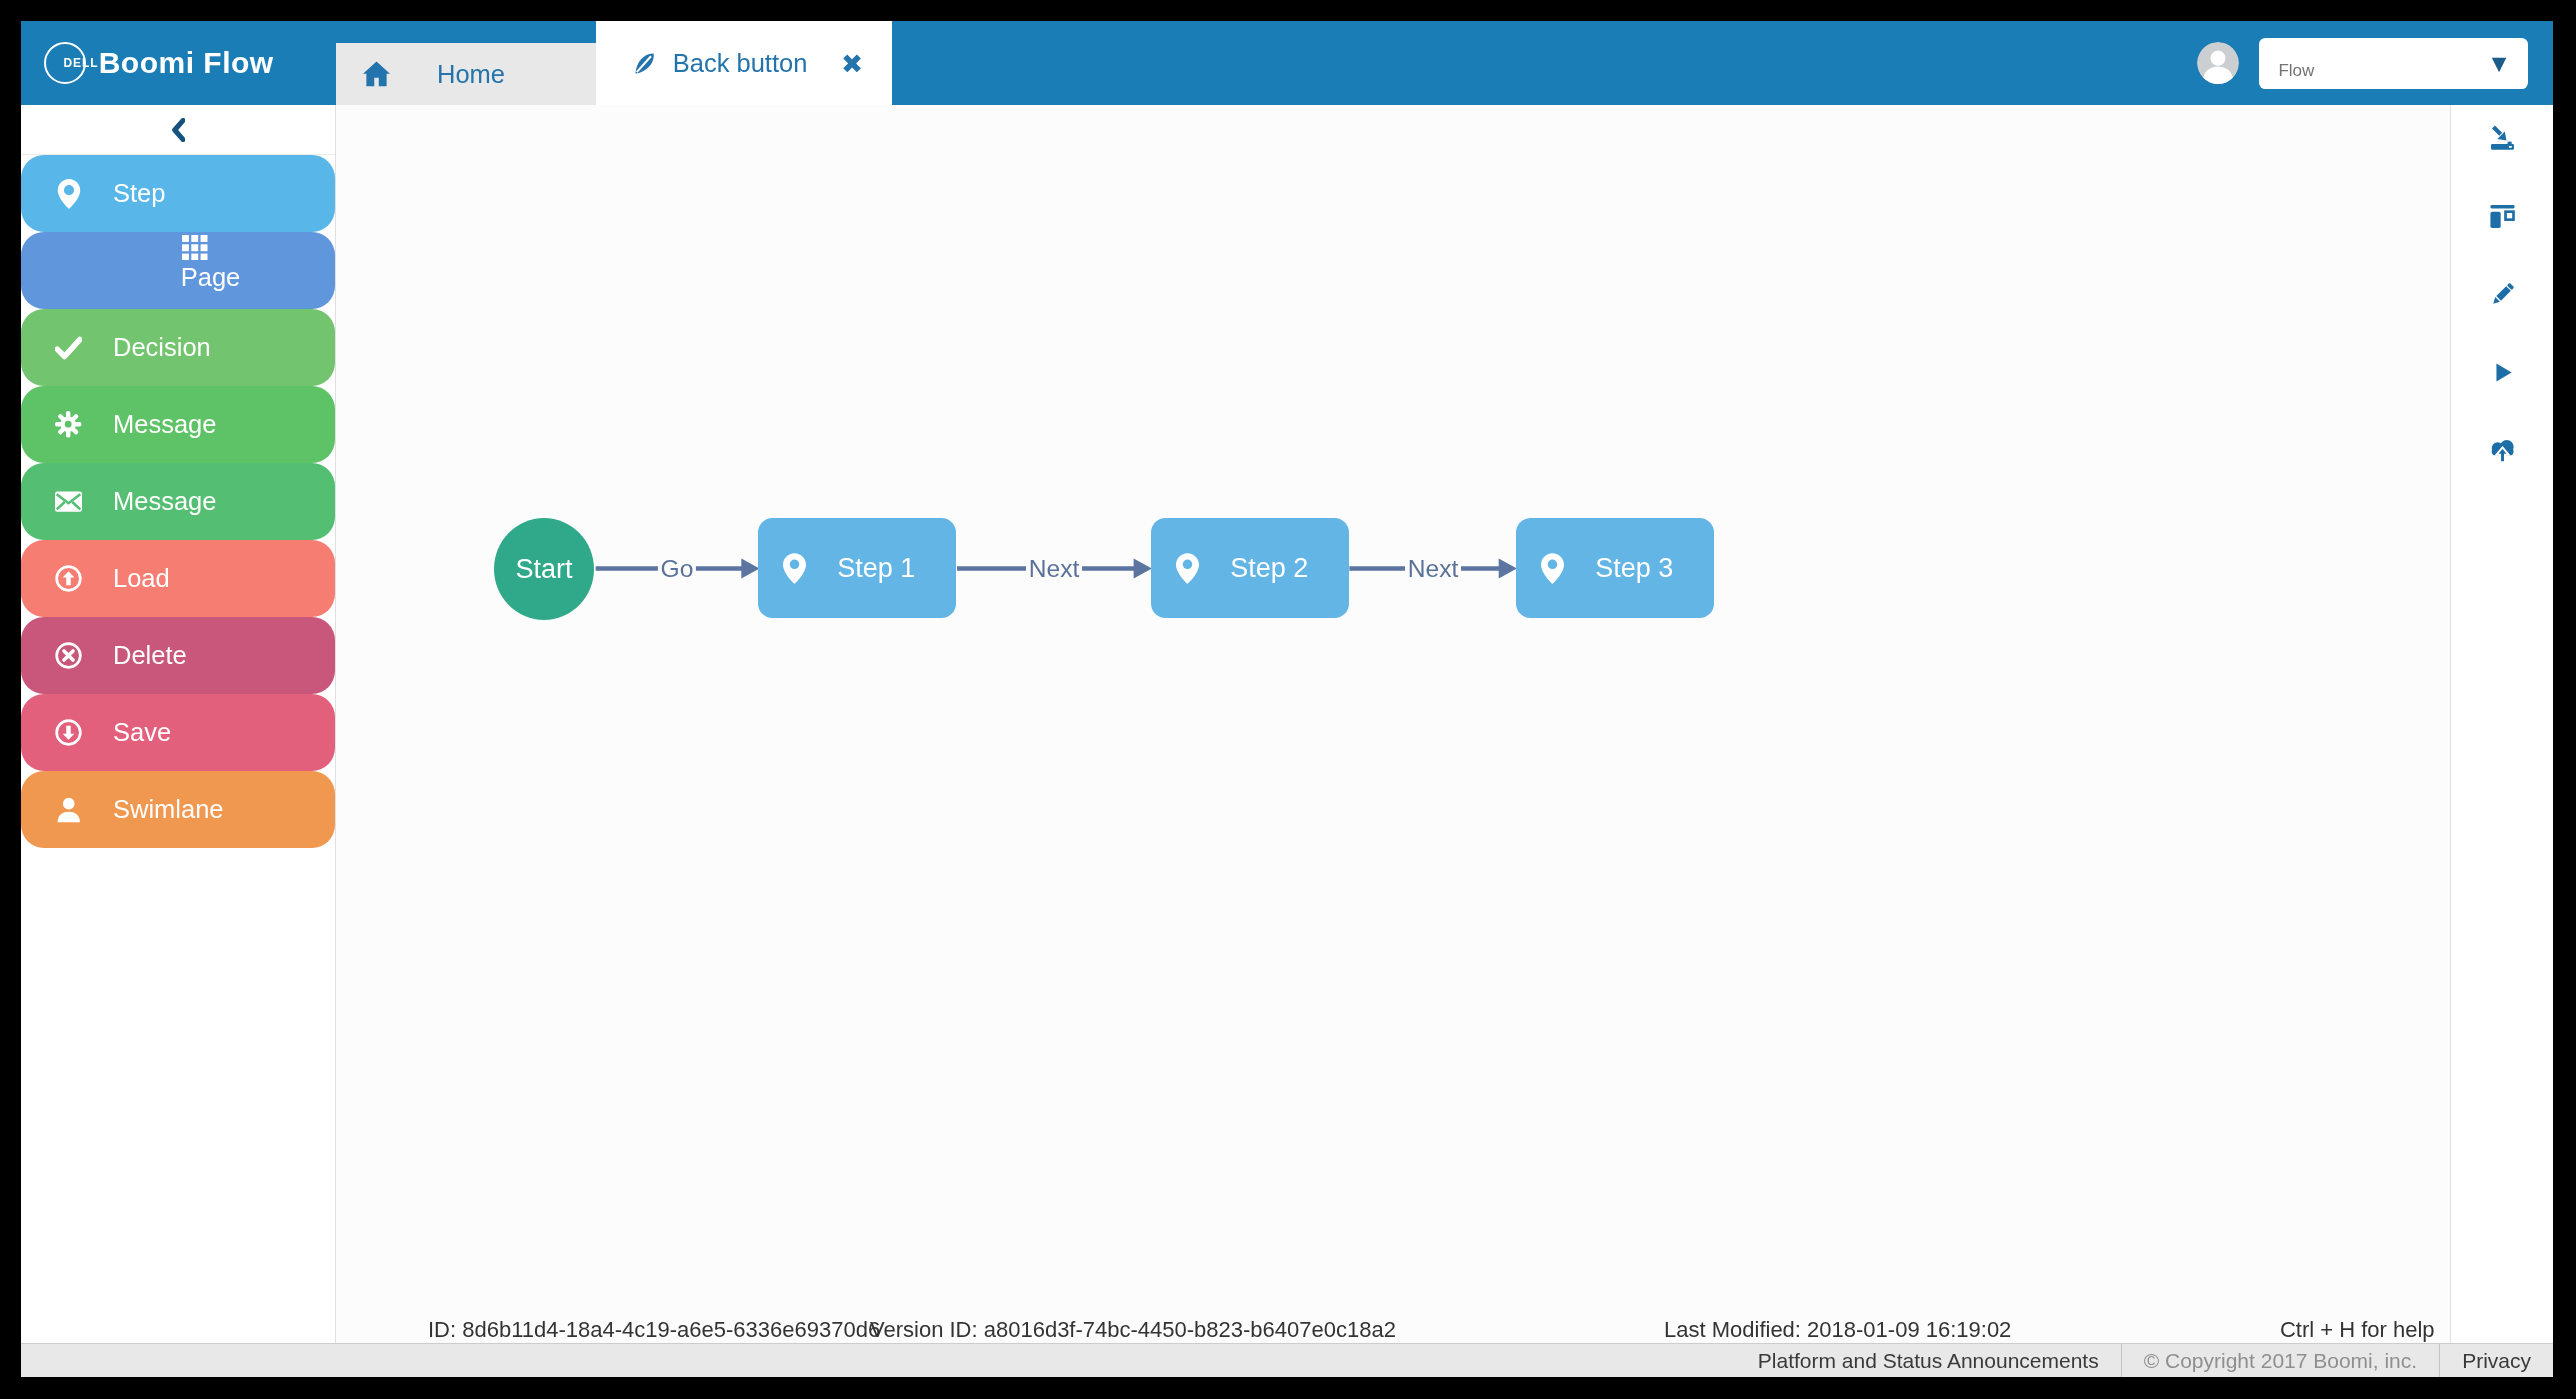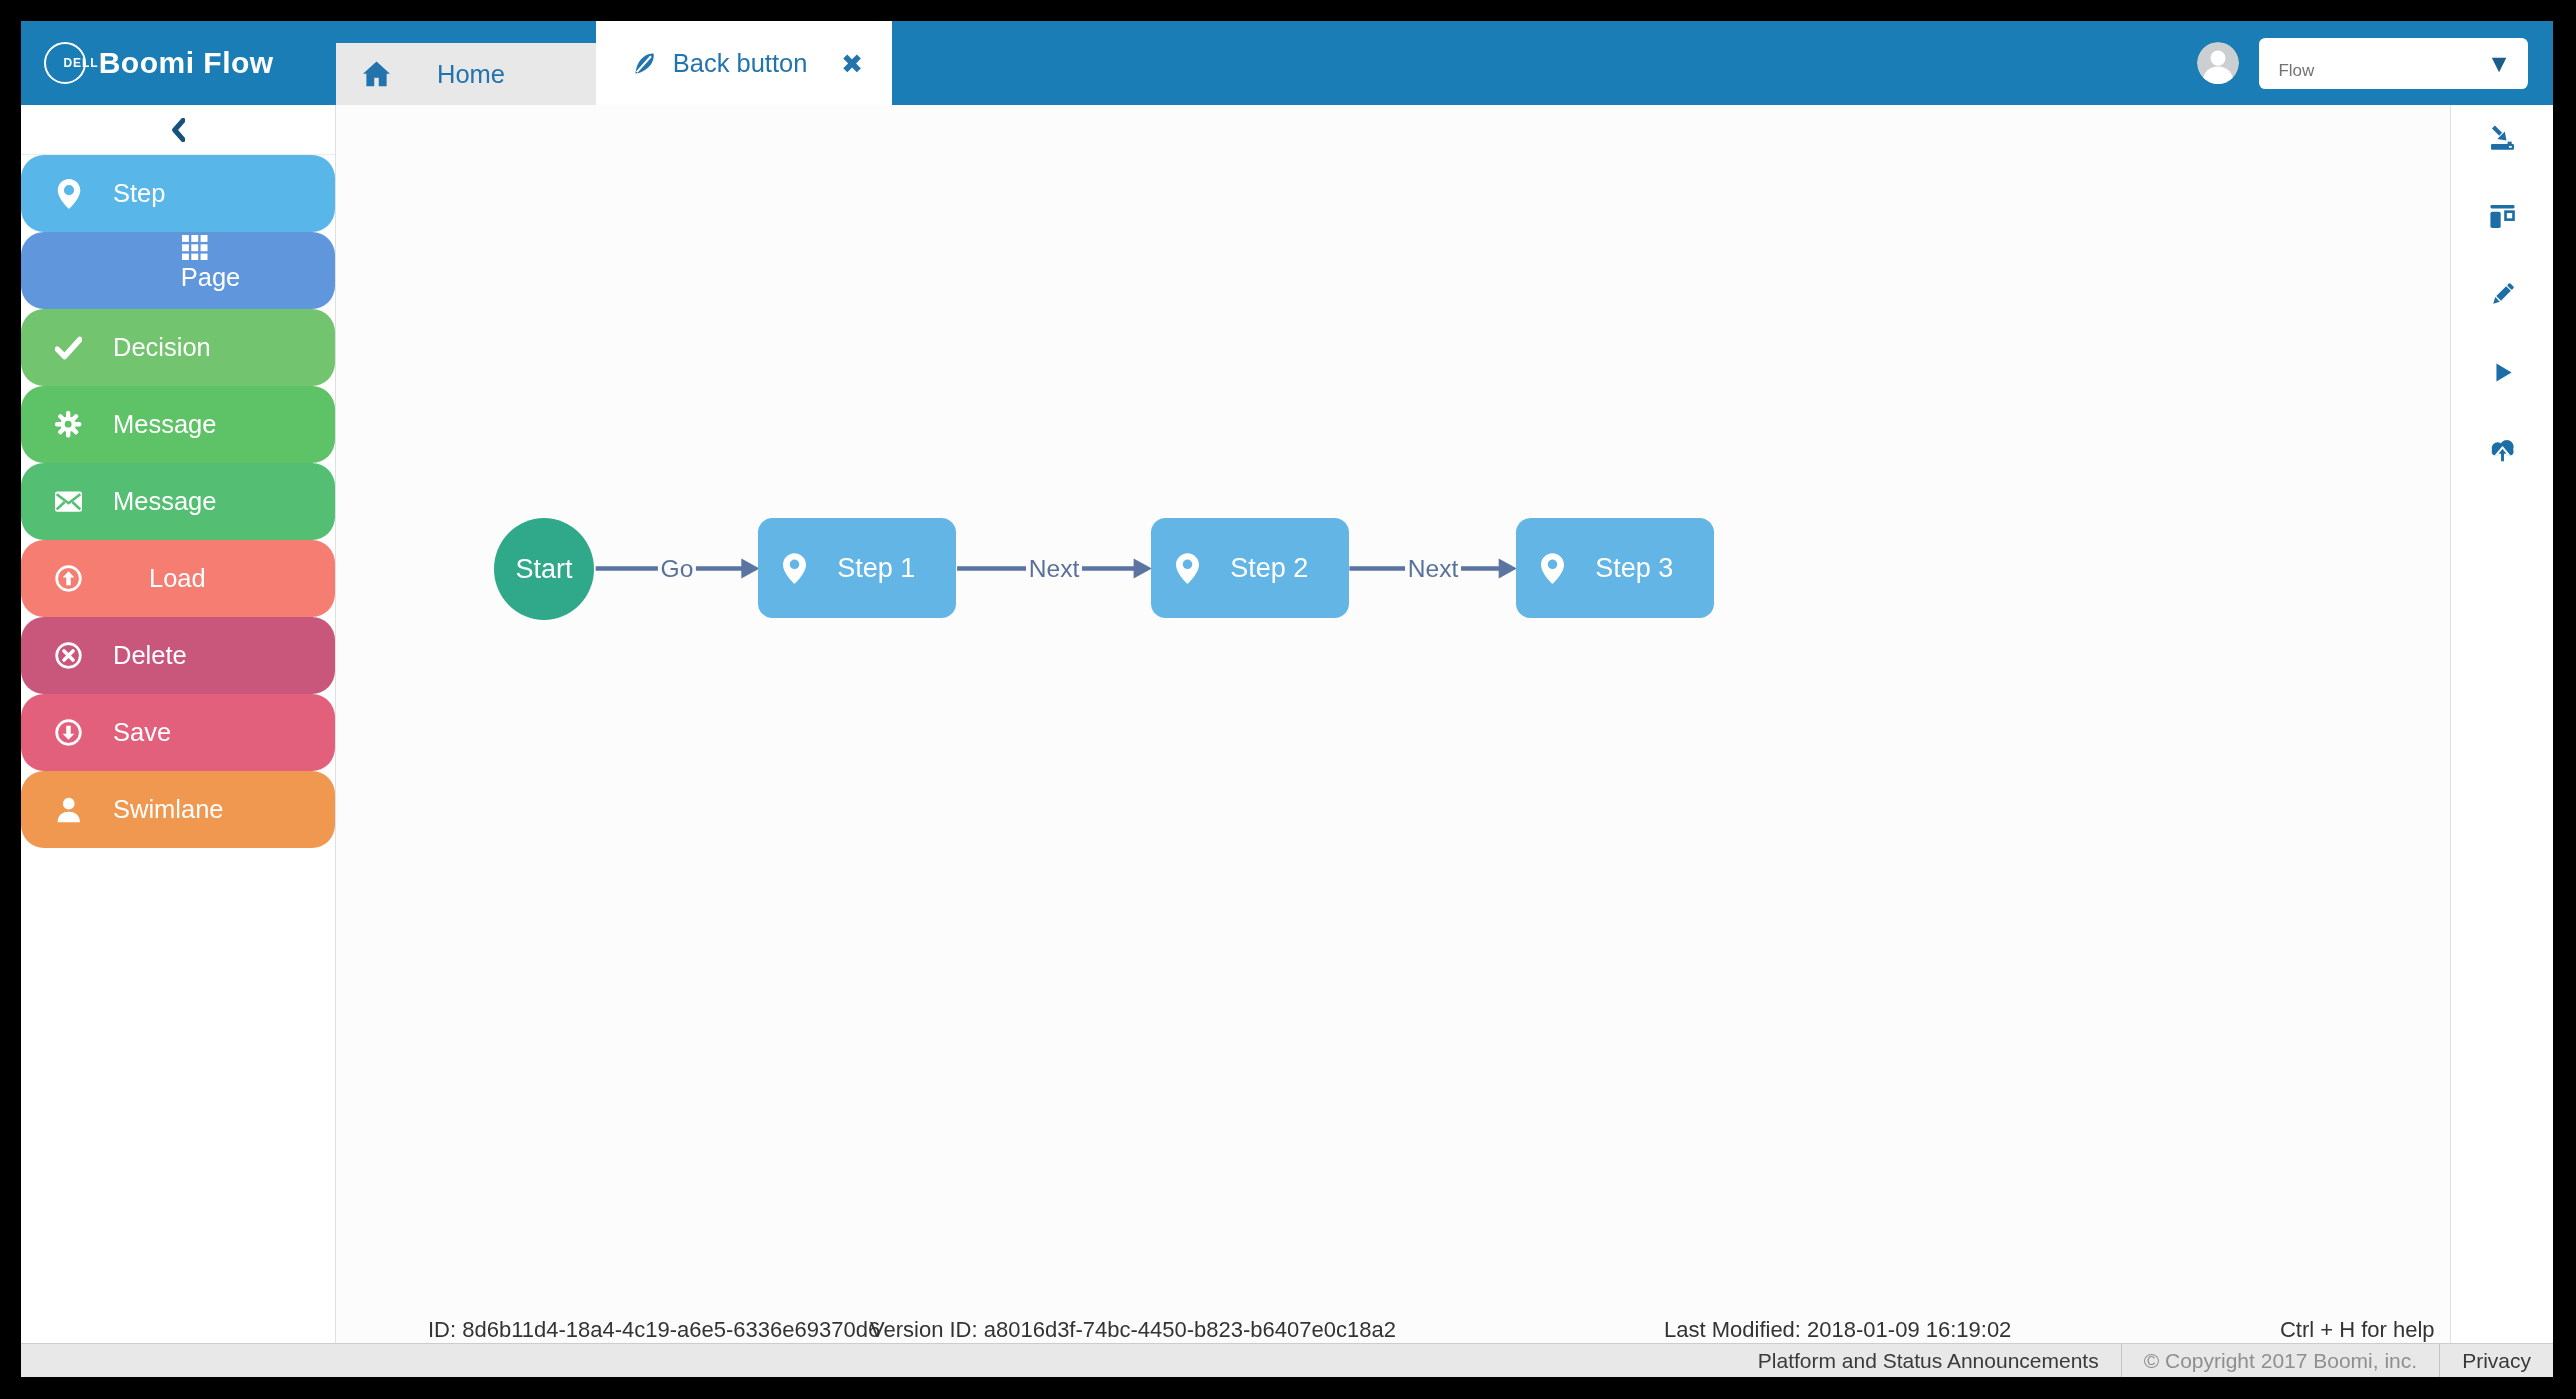--- a/index.html
+++ b/index.html
@@ -47,21 +47,21 @@
                   cursor:pointer; border-bottom:0.9px solid #ececec; }
   .sb-item { height:77px; display:flex; align-items:center; padding-left:34px;
              cursor:pointer;border-radius:23px; }
   .sb-icon { width:27px; height:31px; display:flex; align-items:center; justify-content:center; }
   .sb-label { color:#fff; font-size:25.5px; margin-left:31px; }
   .sb-step     { background:#58b7e8; }
   .sb-page     { background:#6096dc;flex-direction:column; }
   .sb-decision { background:#72c46e; }
   .sb-operator { background:#5ec266; }
   .sb-message  { background:#54bf72; }
-  .sb-load     { background:#f57d72;gap:36px; }
+  .sb-load     { background:#f57d72; }
   .sb-save     { background:#e3607d; }
   .sb-delete   { background:#c9577c; }
   .sb-swimlane { background:#f0984f; }
 
   main { position:absolute; left:316px; top:12px; width:2114px; height:1238px;
          background:#fcfcfc; }
   .edges { position:absolute; left:0; top:0; }
 
   .node { position:absolute; display:flex; align-items:center; justify-content:center;
           color:#fff; cursor:pointer; }

